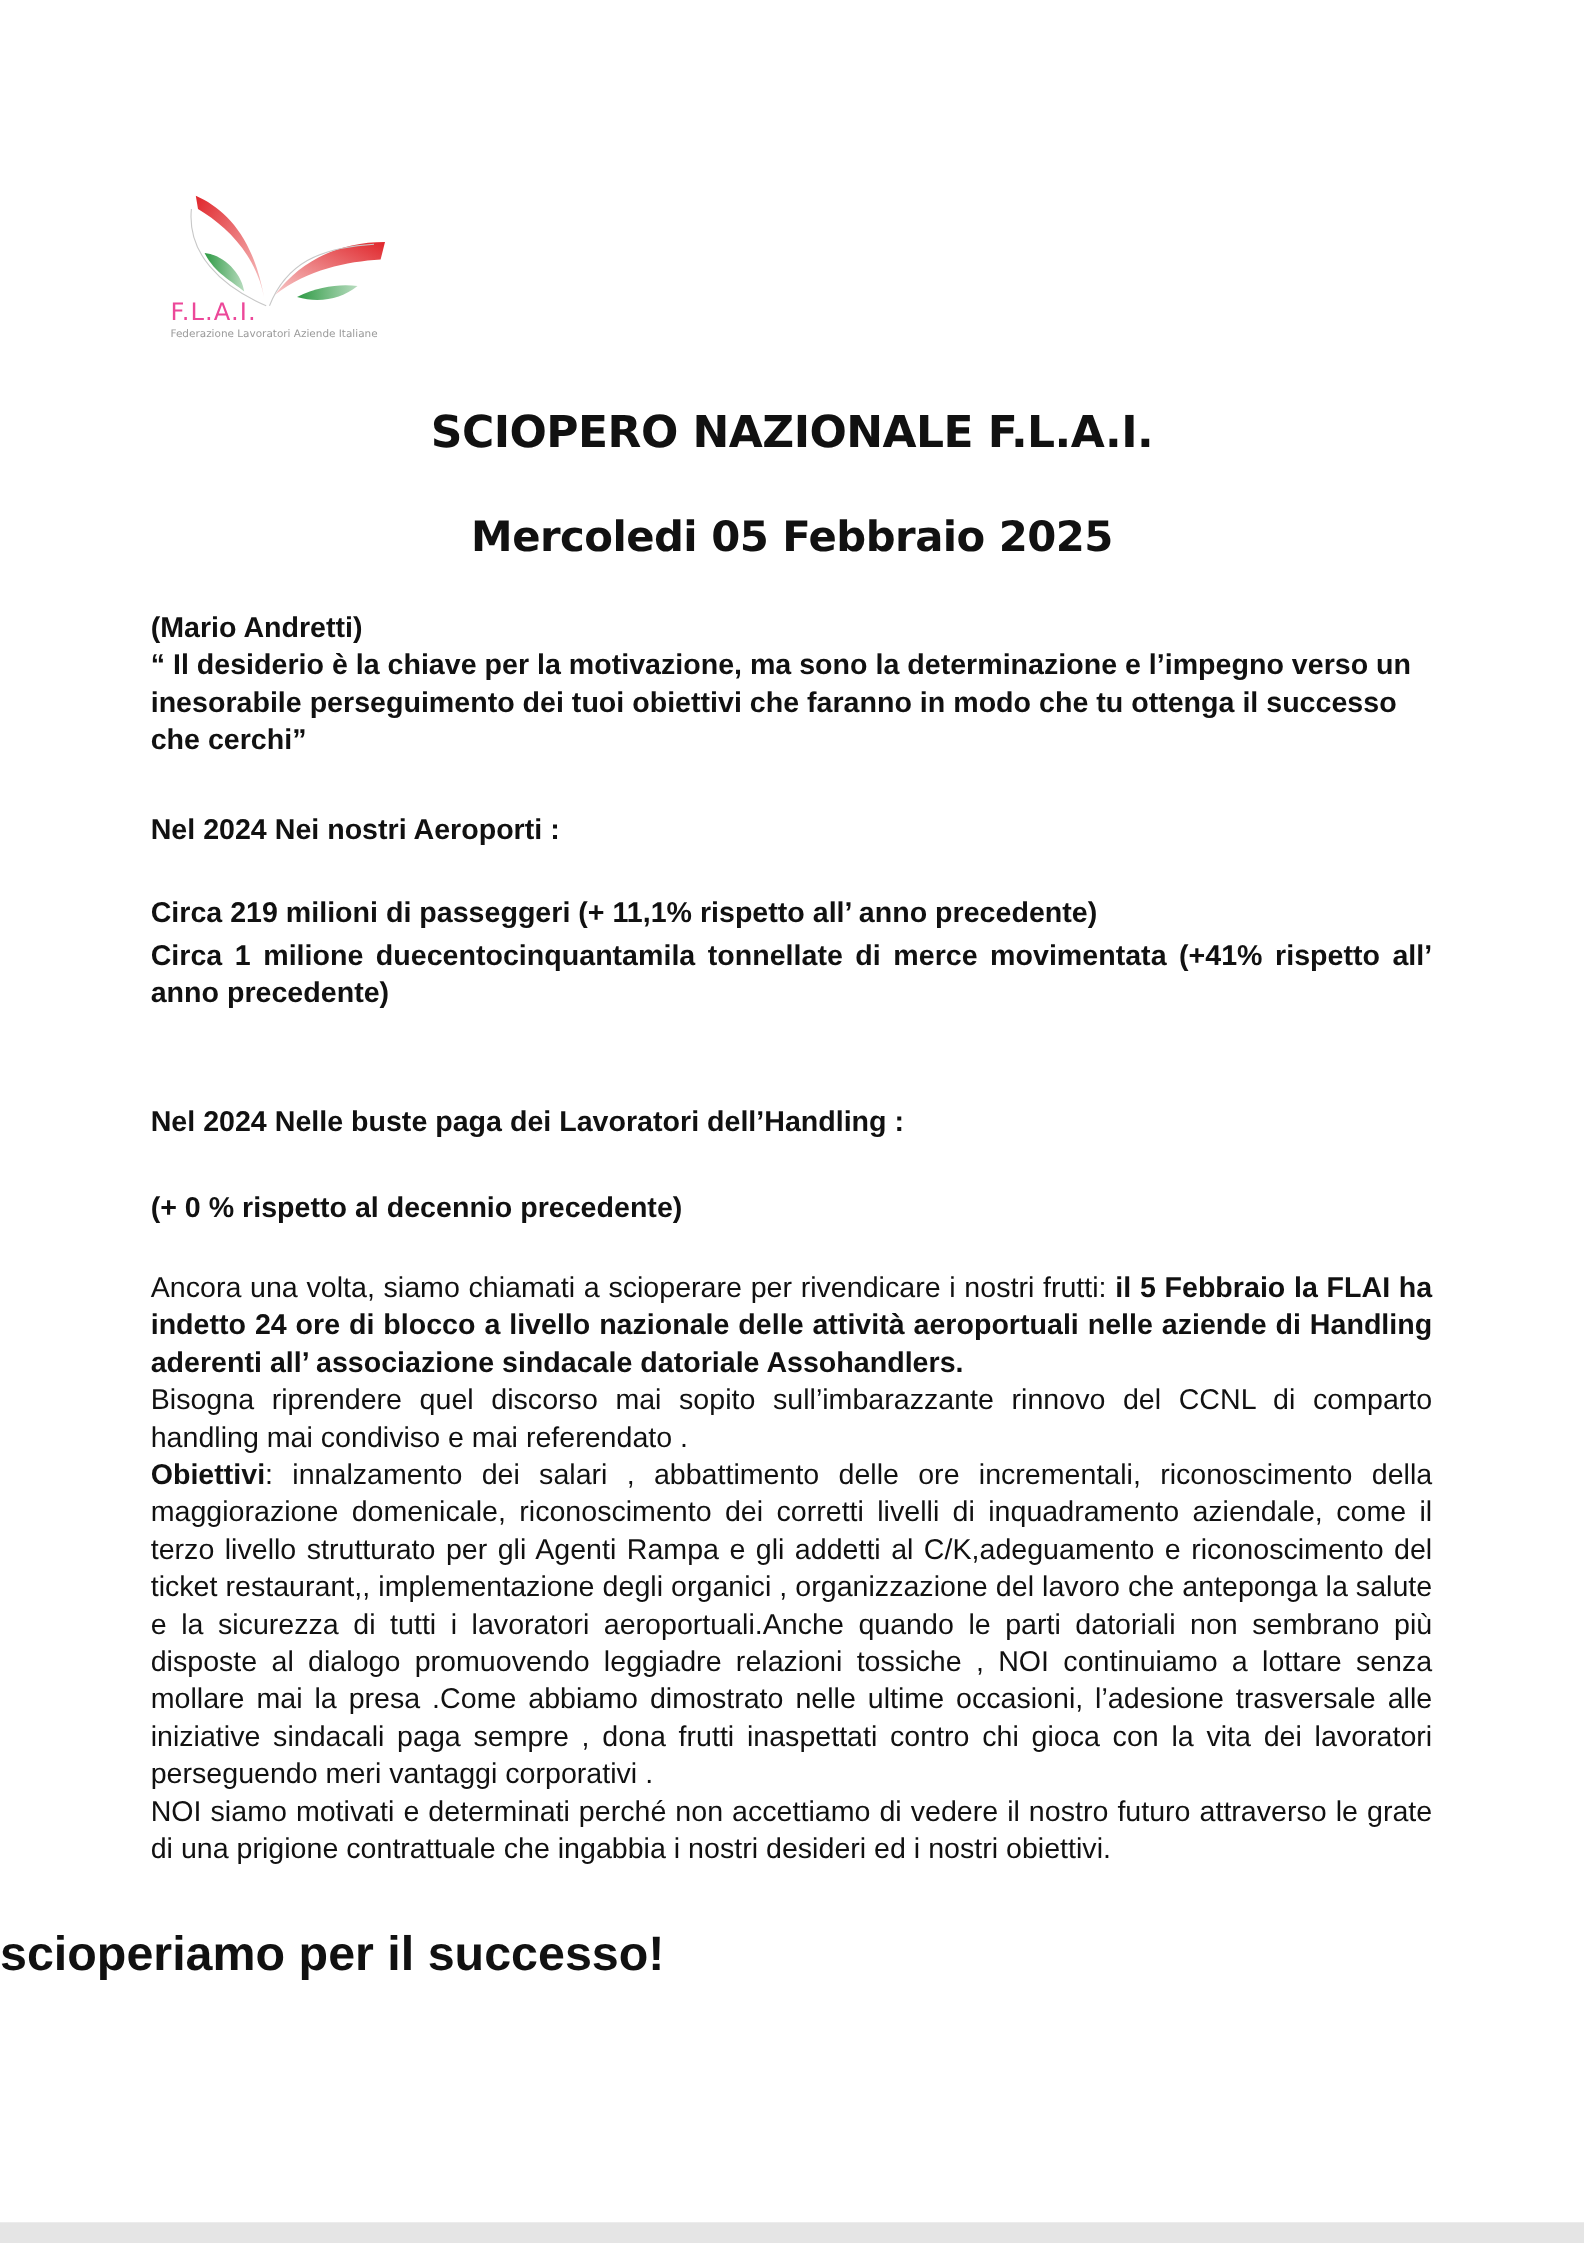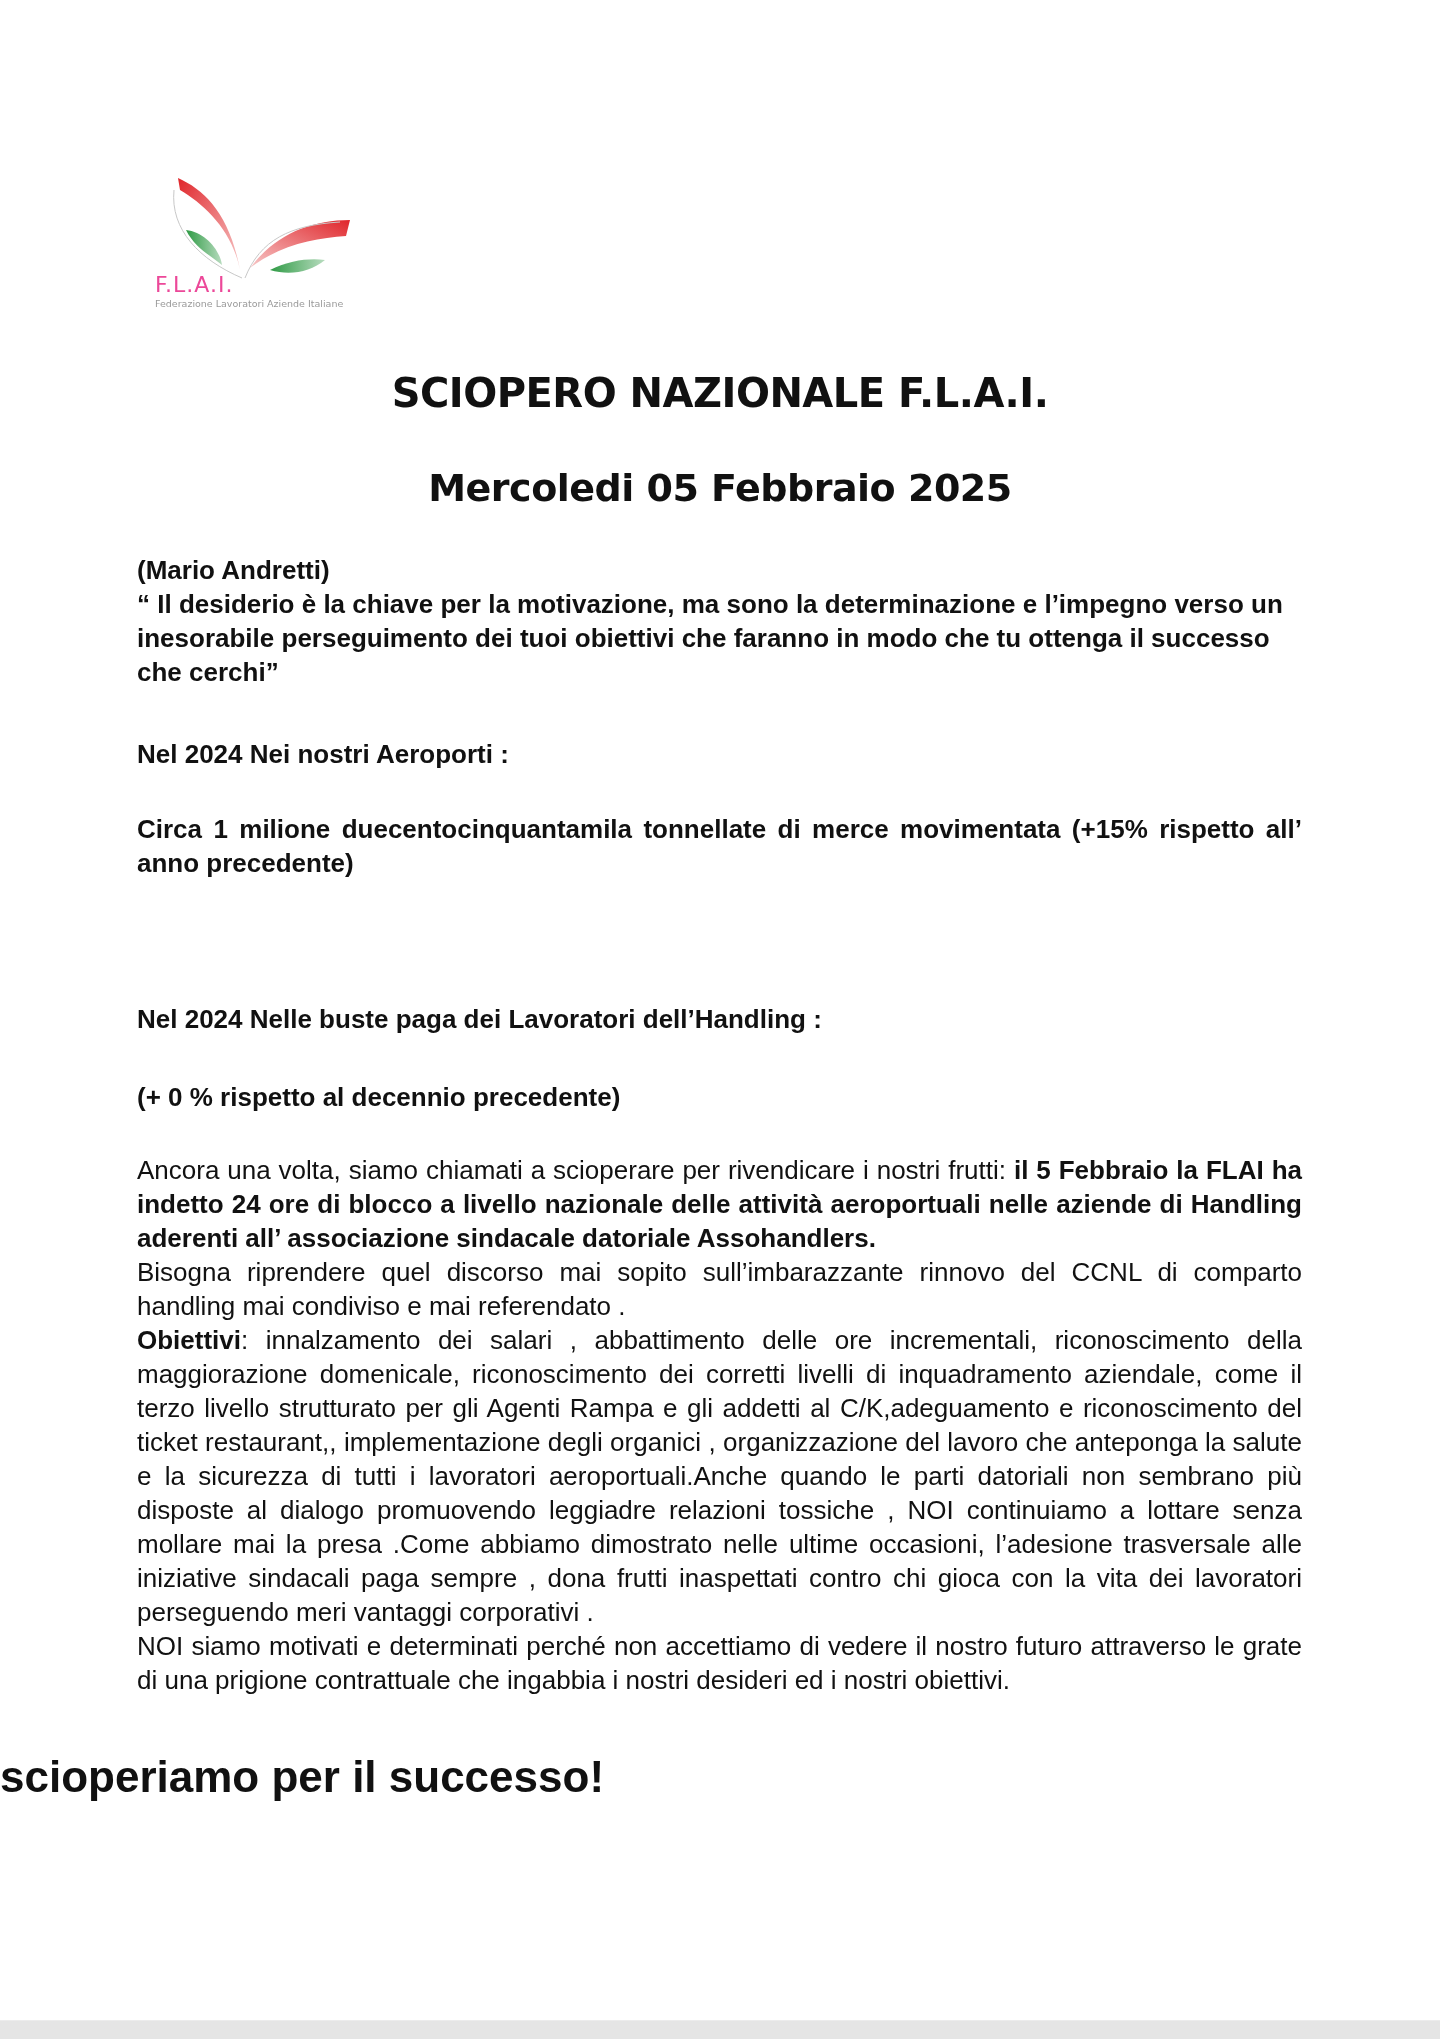--- a/index.html
+++ b/index.html
@@ -55,21 +55,22 @@
 <div class="title t2">Mercoledi 05 Febbraio 2025</div>
 
 <div class="block bold quote">
   <div>(Mario Andretti)</div>
   <div>“ Il desiderio è la chiave per la motivazione, ma sono la determinazione e l’impegno verso un inesorabile perseguimento dei tuoi obiettivi che faranno in modo che tu ottenga il successo che cerchi”</div>
 </div>
 
 <div class="block bold" style="top:737px;">Nel 2024 Nei nostri Aeroporti :</div>
 
 <div class="block bold j" style="top:812px; line-height:34px;">
-  <div>Circa 1 milione duecentocinquantamila tonnellate di merce movimentata (+15% rispetto all’ anno precedente)</div>
+  <div style="margin-bottom:5px;">Circa 219 milioni di passeggeri (+ 11,1% rispetto all’ anno precedente)</div>
+  <div>Circa 1 milione duecentocinquantamila tonnellate di merce movimentata (+41% rispetto all’ anno precedente)</div>
 </div>
 
 <div class="block bold" style="top:1002px;">Nel 2024 Nelle buste paga dei Lavoratori dell’Handling :</div>
 <div class="block bold" style="top:1080px;">(+ 0 % rispetto al decennio  precedente)</div>
 
 <div class="block j" style="top:1153px;">
   <div><span>Ancora una volta, siamo chiamati a scioperare per rivendicare i nostri frutti: </span><span class="bold">il 5 Febbraio la FLAI ha indetto 24 ore di blocco a livello nazionale   delle attività aeroportuali nelle aziende di Handling  aderenti all’ associazione sindacale  datoriale  Assohandlers.</span></div>
   <div>Bisogna  riprendere quel discorso mai sopito sull’imbarazzante rinnovo  del CCNL di comparto handling  mai condiviso e mai referendato .</div>
   <div><span class="bold">Obiettivi</span><span>: innalzamento dei salari , abbattimento delle ore incrementali, riconoscimento della maggiorazione domenicale, riconoscimento dei corretti livelli di inquadramento aziendale, come il terzo livello strutturato per gli Agenti Rampa e gli addetti al C/K,adeguamento e riconoscimento  del ticket restaurant,, implementazione degli organici , organizzazione del lavoro che anteponga la salute e la sicurezza di tutti i lavoratori aeroportuali.Anche quando le parti datoriali non sembrano più disposte al dialogo promuovendo leggiadre relazioni tossiche , NOI continuiamo a lottare senza mollare mai la presa .Come abbiamo dimostrato nelle ultime occasioni, l’adesione trasversale alle iniziative sindacali  paga sempre , dona frutti inaspettati contro chi  gioca con la vita dei lavoratori perseguendo meri vantaggi corporativi .</span></div>
   <div>NOI siamo motivati e determinati perché non accettiamo di vedere il nostro futuro attraverso le grate di una prigione contrattuale che ingabbia i nostri desideri ed i nostri obiettivi.</div>

